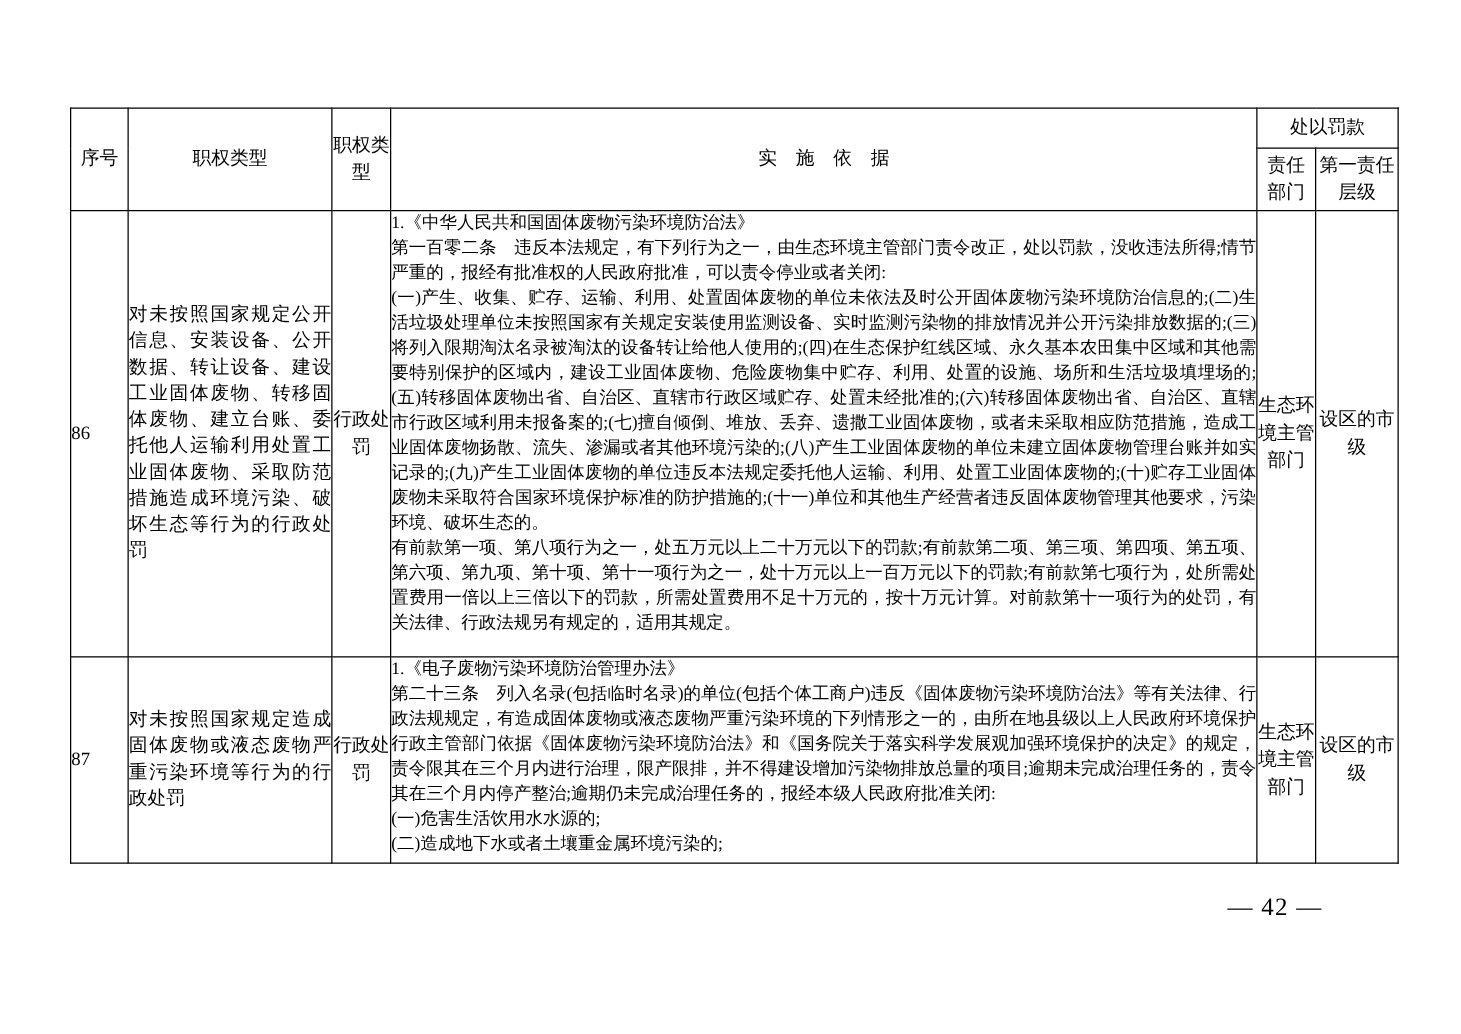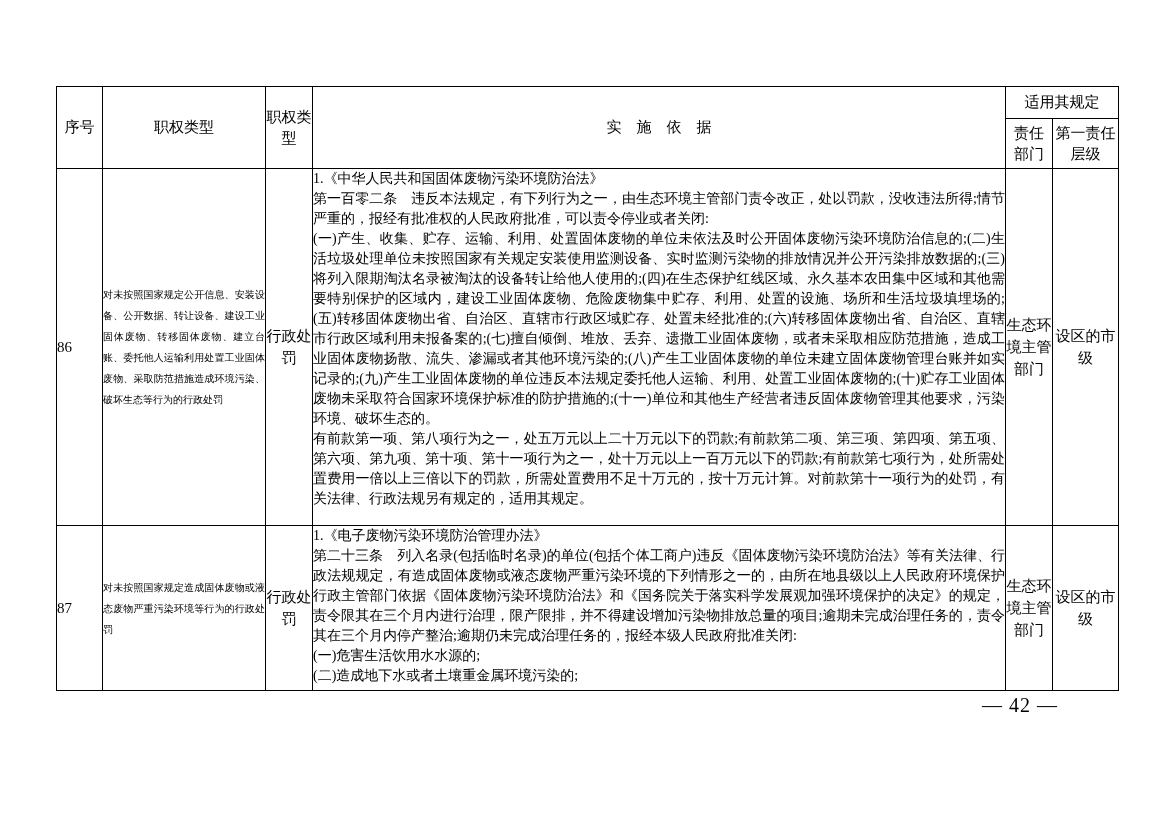--- a/index.html
+++ b/index.html
@@ -43,21 +43,21 @@
   tr.hrow2 { height: 50px; }
   tr.row86 { height: 357px; }
   tr.row87 { height: 165px; }
 
   .cell-index {
     font-size: 15px;
     text-align: left;
     vertical-align: middle;
   }
   .cell-name {
-    font-size: 10px;
+    font-size: 15px;
     line-height: 21px;
     text-align: justify;
     vertical-align: middle;
     padding: 2px 4px;
   }
   .cell-type {
     font-size: 15px;
     line-height: 22px;
     text-align: center;
     vertical-align: middle;
@@ -84,21 +84,21 @@
   .cell-level {
     font-size: 15px;
     line-height: 22px;
     text-align: center;
     vertical-align: middle;
     padding: 0 2px;
   }
   .page-number {
     position: absolute;
     left: 958px;
-    top: 694px;
+    top: 715px;
     width: 124px;
     text-align: center;
     font-size: 20px;
     letter-spacing: 1px;
     font-weight: 500;
   }
 </style>
 </head>
 <body>
 
@@ -112,21 +112,21 @@
       <col style="width:693px">
       <col style="width:47px">
       <col style="width:66px">
     </colgroup>
     <thead>
       <tr class="hrow1">
         <th class="hcell" rowspan="2">序号</th>
         <th class="hcell" rowspan="2">职权类型</th>
         <th class="hcell" rowspan="2">职权类型</th>
         <th class="hcell" rowspan="2">实　施　依　据</th>
-        <th class="hcell" colspan="2">适用其规定</th>
+        <th class="hcell" colspan="2">处以罚款</th>
       </tr>
       <tr class="hrow2">
         <th class="hcell">责任
 部门</th>
         <th class="hcell">第一责任
 层级</th>
       </tr>
     </thead>
     <tbody>
       <tr class="row86">

